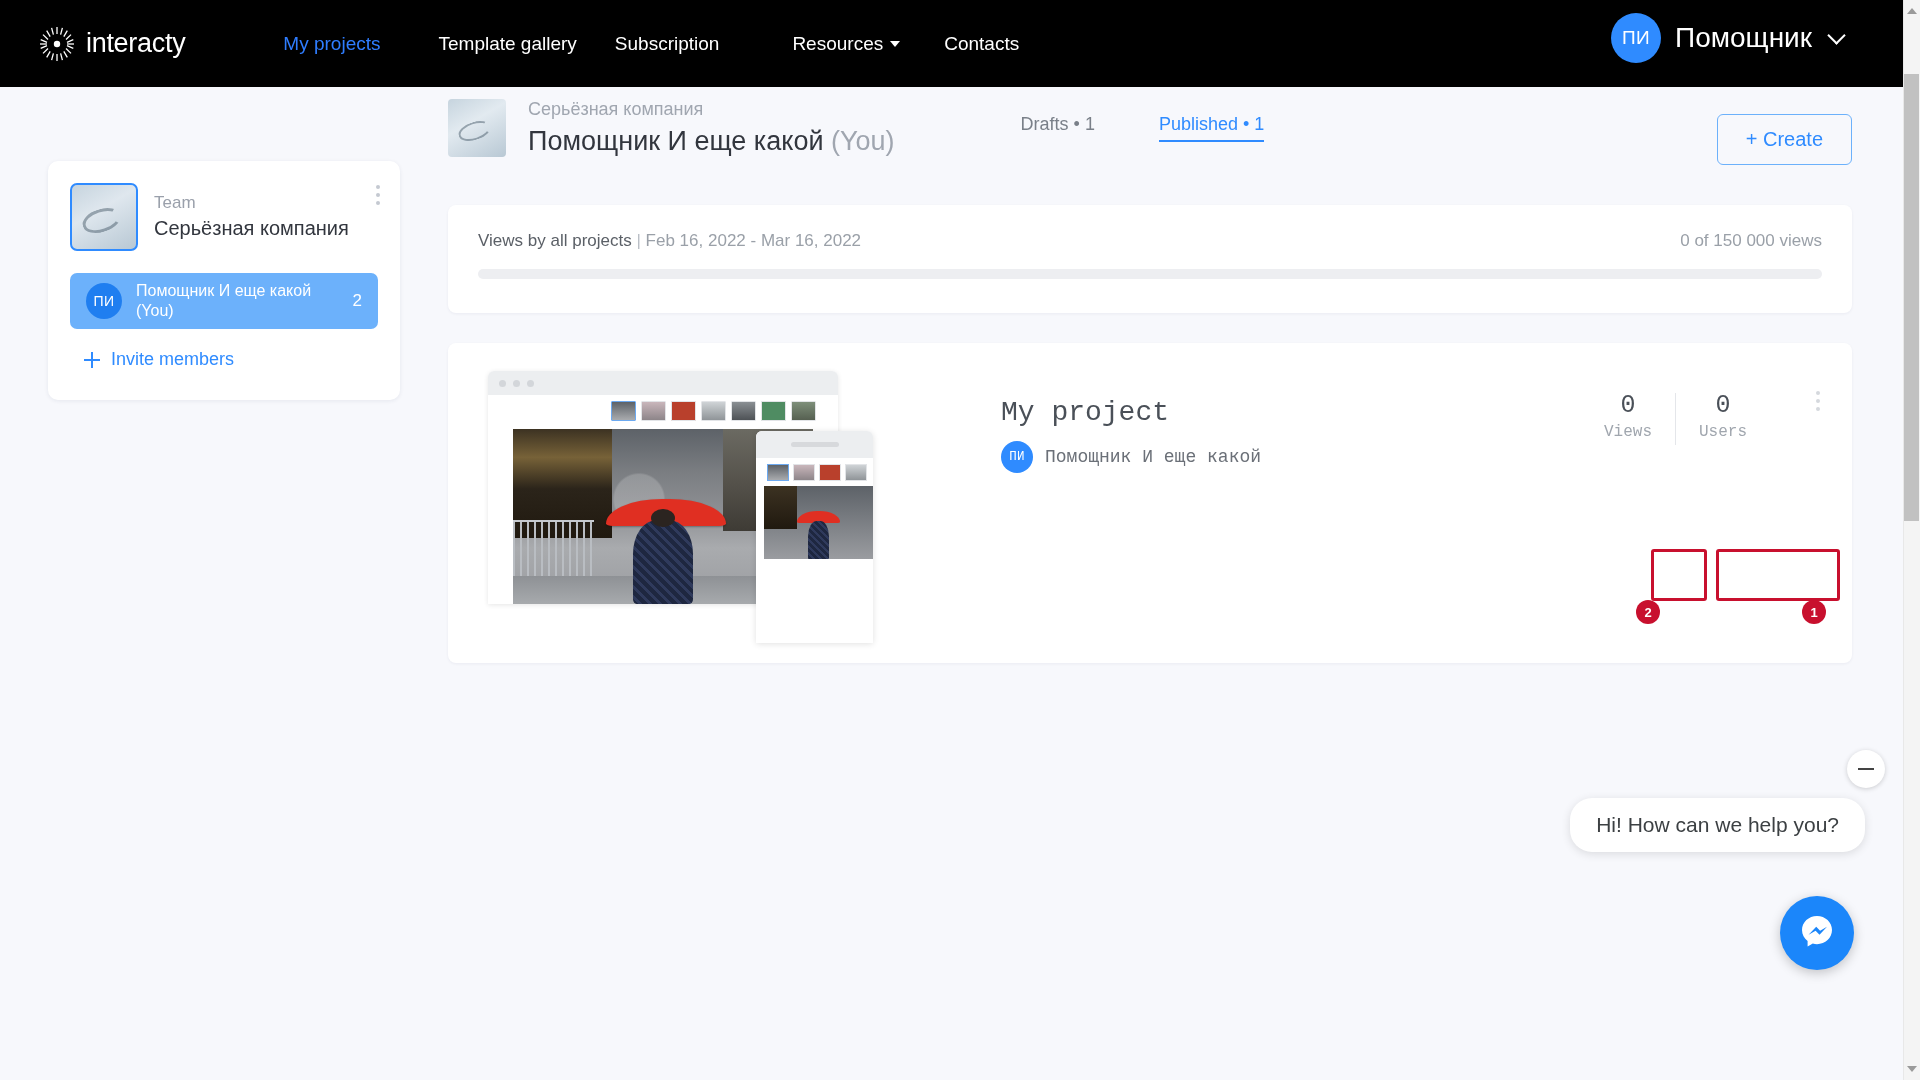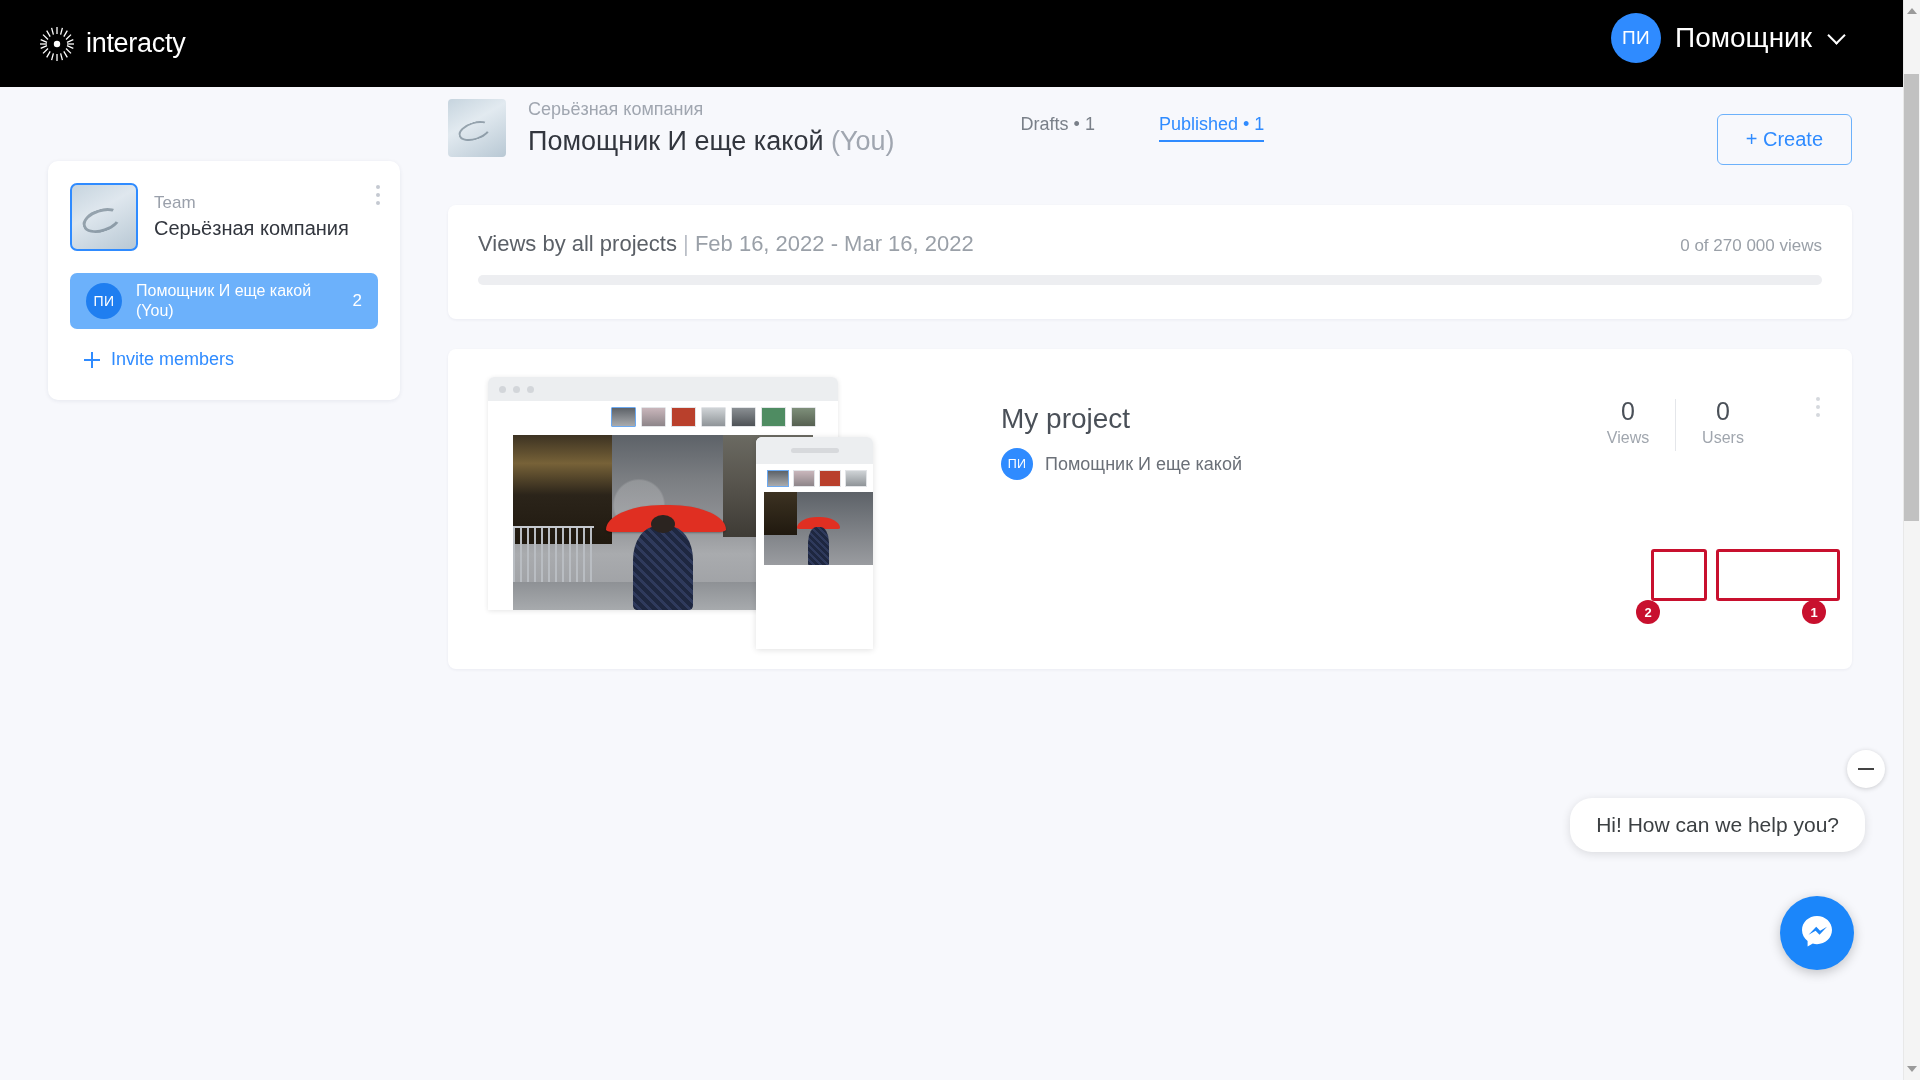--- a/index.html
+++ b/index.html
@@ -147,21 +147,21 @@
     font-size: 20px; padding: 13px 28px; background: transparent;
     cursor: pointer; font-family: inherit;
   }
 
   .views-card {
     margin-top: 46px; background: #fff; border-radius: 8px;
     padding: 26px 30px 34px 30px;
     box-shadow: 0 1px 3px rgba(30,40,80,.06);
   }
   .views-top { display: flex; justify-content: space-between; align-items: baseline;}
-  .views-label { font-size: 22px; color: #5b6067; }
+  .views-label { font-size: 17px; color: #5b6067; }
   .views-label .sep { color: #b9bec6; }
   .views-label .dates { color: #9aa0a8; }
   .views-count { font-size: 17px; color: #9aa0a8; }
   .views-bar {
     margin-top: 18px; height: 10px; border-radius: 5px; background: #edeef1;
     width: 100%;
   }
 
   .project-card {
     margin-top: 30px; background: #fff; border-radius: 8px;
@@ -241,21 +241,21 @@
     margin-left: 8px; width: 109px; height: 73px; overflow:hidden; position:relative;
     background: linear-gradient(to bottom,#5d6268,#9a9ca0);
   }
   .phone-hero .u { position:absolute; left:30%; top:34%; width:40%; height:16%; background:#e02f22;
     border-radius: 50% 50% 6% 6% / 100% 100% 10% 10%; }
   .phone-hero .p { position:absolute; left:40%; top:48%; width:20%; height:52%;
     background: repeating-linear-gradient(45deg,#1e2740 0 3px,#2f3a5c 3px 5px); border-radius:40% 40% 4% 4%;}
   .phone-hero .bl { position:absolute; left:0; top:0; width:30%; height:58%;
     background: linear-gradient(to bottom,#3c3222,#20190f);}
 
-  .card-info { flex: 1; padding: 54px 0 0 58px; position: relative; }
+  .card-info { flex: 1; padding: 54px 0 0 58px; position: relative; font-family: Liberation Mono, monospace; }
   .proj-title { font-size: 28px; color: #4a5058; font-weight: 400; }
   .proj-owner-row { display: flex; align-items: center; gap: 12px; margin-top: 13px; }
   .proj-owner-avatar {
     width: 32px; height: 32px; border-radius: 50%; background: #2f8bff;
     color: #fff; font-size: 12.5px; display: flex; align-items: center;
     justify-content: center; letter-spacing: .3px; flex: none;
   }
   .proj-owner-name { font-size: 18px; color: #6b7078; }
   .proj-dates {
     position: absolute; left: 58px; bottom: 56px;
@@ -363,20 +363,33 @@
           <line x1="5" y1="9.6" x2="10" y2="14.5"></line>
           <line x1="8.7" y1="5.6" x2="12.2" y2="11.6"></line>
           <line x1="13.6" y1="2.9" x2="15.4" y2="9.6"></line>
         </g>
         <circle cx="19" cy="19" r="3.2" fill="#ffffff"></circle>
       </svg>
     </span>
     <span class="logo-text">interacty</span>
   </div>
 
+  <div class="nav-items">
+    <span class="nav-item active">My projects</span>
+    <span class="nav-gap-1"></span>
+    <span class="nav-item">Template gallery</span>
+    <span class="nav-gap-2"></span>
+    <span class="nav-item">Subscription</span>
+    <span class="nav-gap-3"></span>
+    <span class="nav-item">
+      <span>Resources</span><span class="caret"></span>
+    </span>
+    <span class="nav-gap-4"></span>
+    <span class="nav-item">Contacts</span>
+  </div>
 
   <div class="nav-right">
     <span class="avatar-big">ПИ</span>
     <span class="user-name">Помощник</span>
     <span class="chev-down"></span>
   </div>
 </div>
 
 <div class="sidebar">
 
@@ -425,21 +438,21 @@
     <button class="create-btn">+ Create</button>
   </div>
 
   <div class="views-card">
     <div class="views-top">
       <div class="views-label">
         <span>Views by all projects</span>
         <span class="sep">|</span>
         <span class="dates">Feb 16, 2022 - Mar 16, 2022</span>
       </div>
-      <div class="views-count">0 of 270 000 views</div>
+      <div class="views-count">0 of 150 000 views</div>
     </div>
     <div class="views-bar"></div>
   </div>
 
   <div class="project-card">
 
     <div class="preview-zone">
       <div class="browser-mock">
         <div class="browser-bar">
             <i></i>

